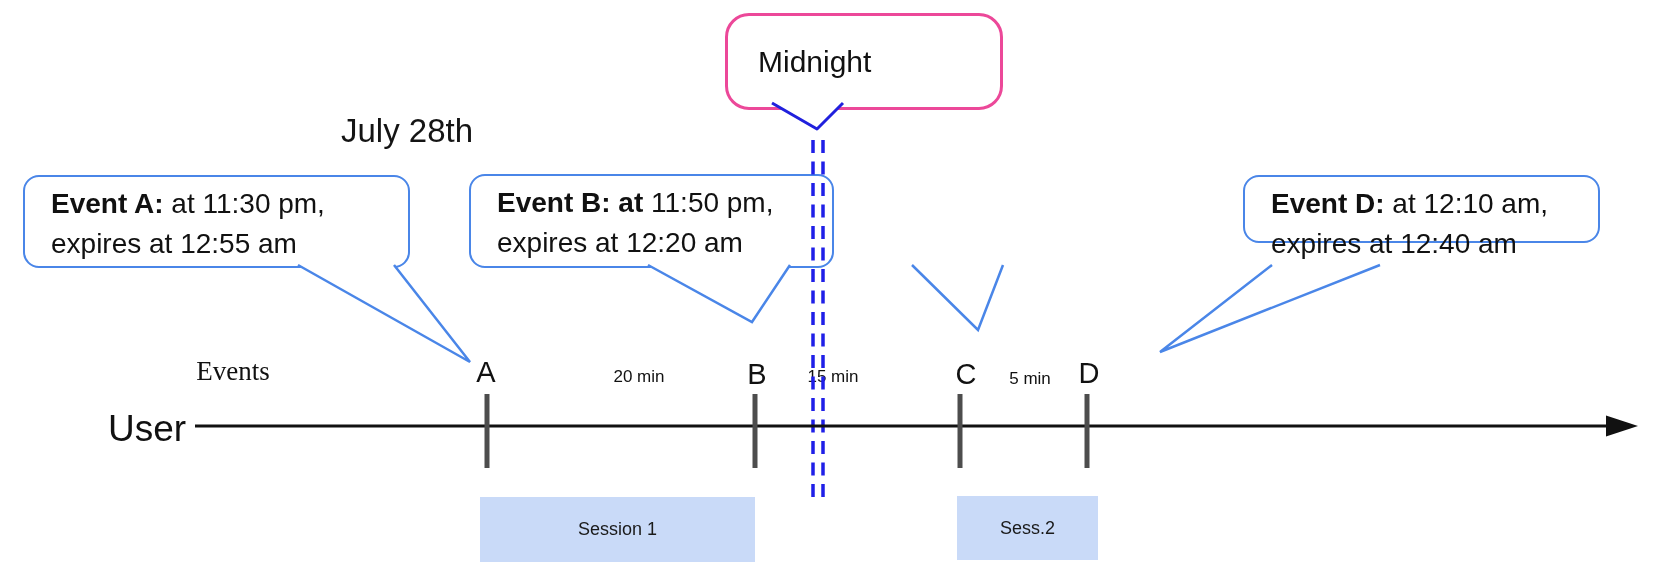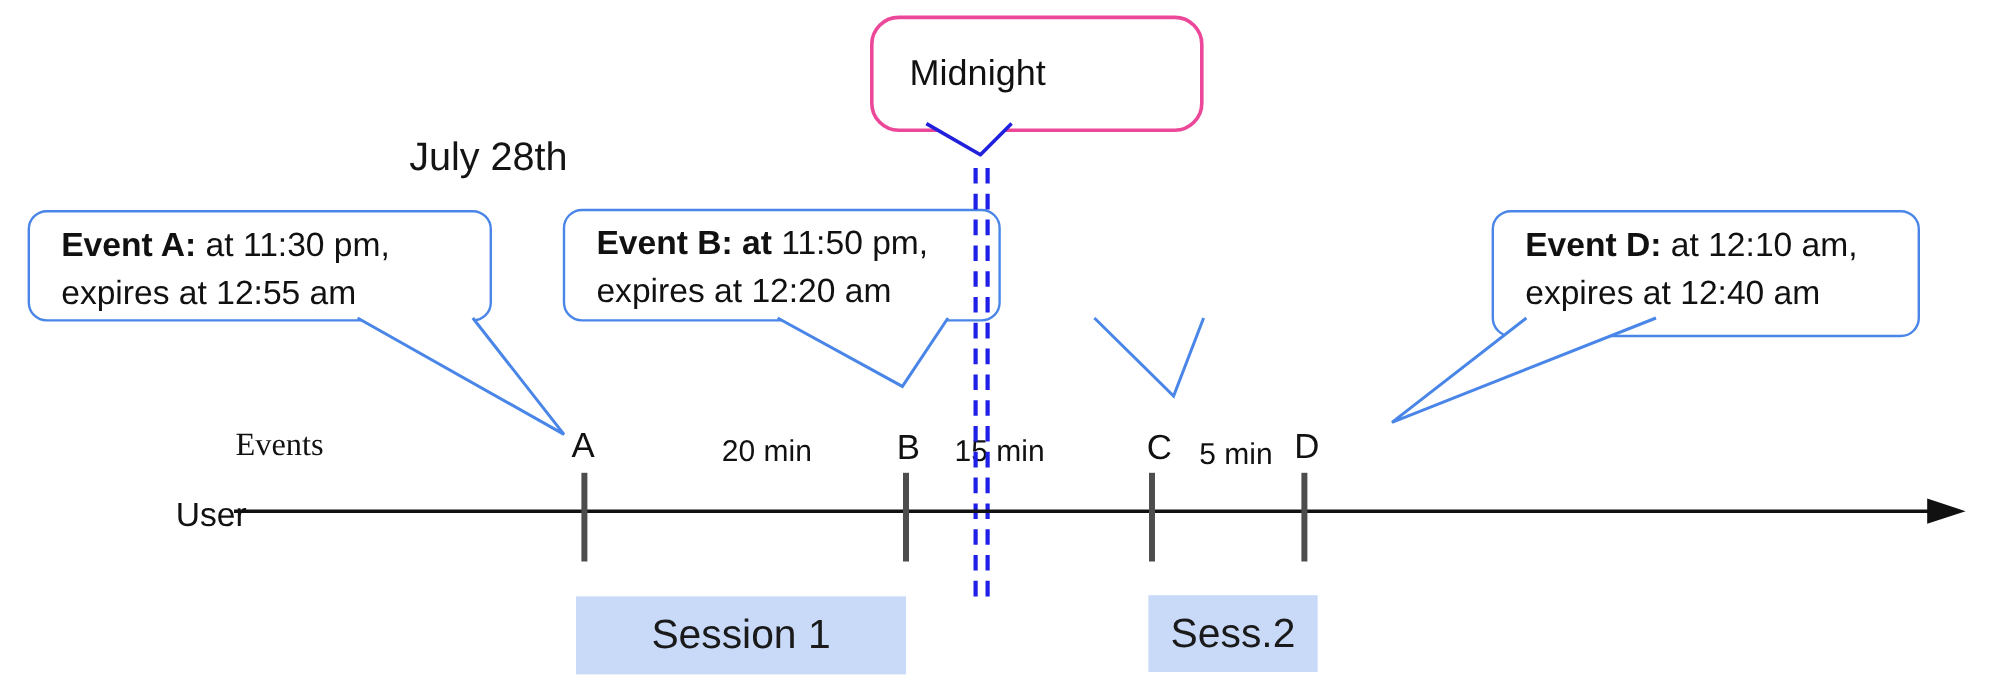--- a/index.html
+++ b/index.html
@@ -28,31 +28,31 @@
   .callout {
     border: 2.5px solid #4a86e8; border-radius: 16px;
     background: #ffffff; box-sizing: border-box;
     font-size: 28px; line-height: 40px;
     padding: 7px 0 10px 26px; white-space: nowrap;
   }
   .callout b { font-weight: bold; }
   .callout-a { left: 23px;  top: 175px; width: 387px; height: 93px; }
   .callout-b { left: 433px; top: 174px; width: 365px; height: 94px; margin-left: 36px; }
   .callout-c { left: 857px; top: 175px; width: 353px; height: 93px; }
-  .callout-d { left: 1243px;top: 175px; width: 357px; height: 106px; }
+  .callout-d { left: 1243px;top: 175px; width: 357px; height: 68px; }
 
   .events-label { font-size: 27px; }
-  .user-label   { font-size: 28px; margin-left: 29px; }
+  .user-label   { font-size: 37px; }
   .tick-label   { font-size: 29px; }
-  .interval-label { font-size: 25px; }
+  .interval-label { font-size: 17px; }
 
   .session-box {
     background: #c9daf8;
     display: flex; align-items: center; justify-content: center;
-    font-size: 34px; color: #1a1a1a;
+    font-size: 18px; color: #1a1a1a;
   }
   .session-1 { left: 480px; top: 497px; width: 275px; height: 65px; }
   .session-2 { left: 957px; top: 496px; width: 141px; height: 64px; }
 
   svg.overlay {
     position: absolute; left: 0; top: 0;
     pointer-events: none;
   }
 </style>
 </head>

